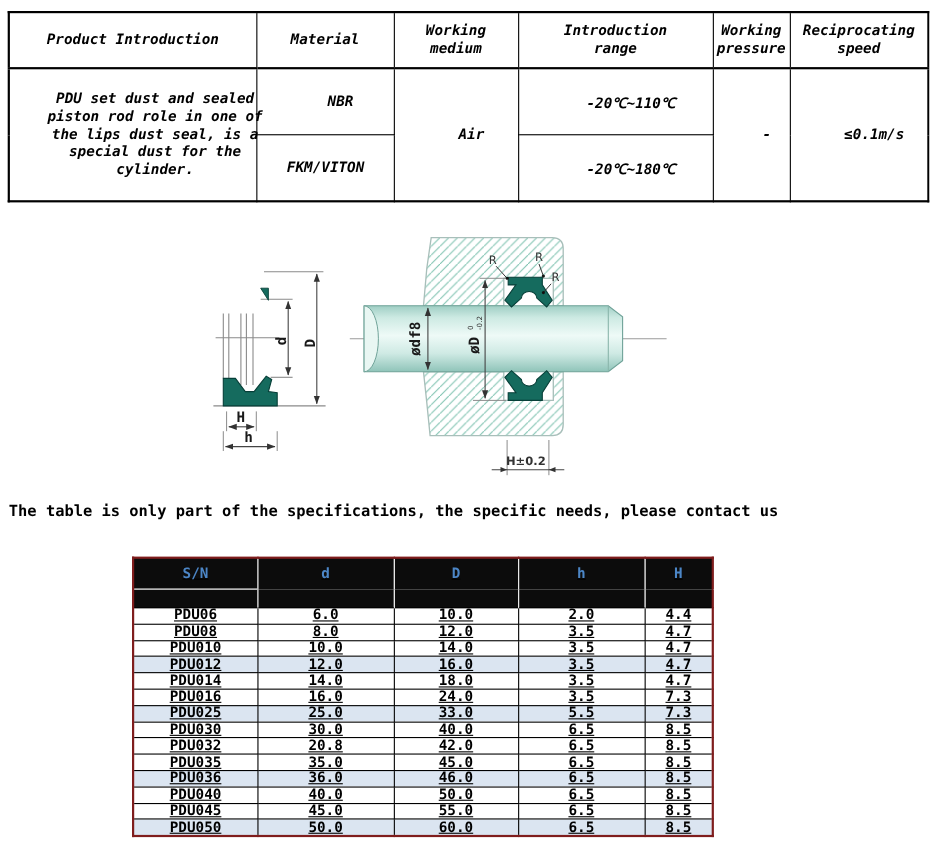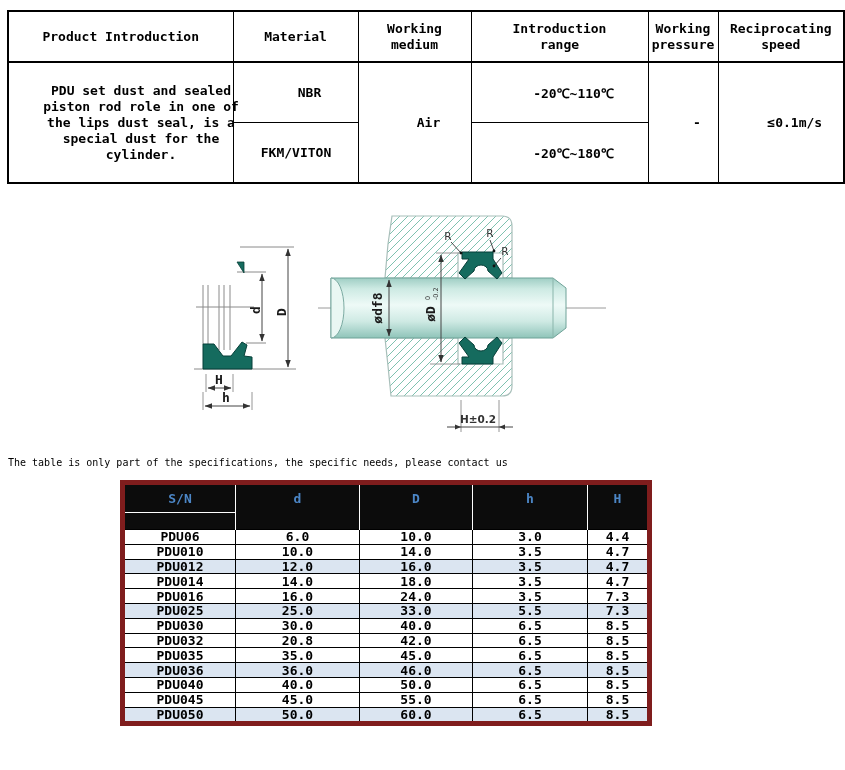--- a/index.html
+++ b/index.html
@@ -6,44 +6,46 @@
   body{
     width:845px;height:770px;position:relative;background:#ffffff;
     font-family:"DejaVu Sans Mono","Liberation Mono",monospace;color:#000;
     overflow:hidden;
   }
   
   .intro-table{
     position:absolute;left:7px;top:10px;width:836px;
     border-collapse:collapse;table-layout:fixed;
     border:2px solid #000;
+    font-style:italic;
   }
   .intro-table th,.intro-table td{
     border:1px solid #000;text-align:center;vertical-align:middle;
     font-weight:bold;font-size:13px;padding:0;
   }
   .intro-table thead th{height:49px;white-space:pre-line;line-height:16px;border-bottom:2px solid #000;}
   .intro-table tbody td{height:59px;padding-left:28px;}
   .intro-cell div{width:208px;margin:0 auto;line-height:16px;}
   .mat-fkm{text-align:right;padding-left:1px !important;}
   
   .note{
-    position:absolute;left:8px;top:457px;font-size:10px;font-weight:normal;
+    position:absolute;left:8px;top:457px;font-size:14px;font-weight:bold;
     letter-spacing:0px;white-space:nowrap;
   }
   
   .diagram-wrap{position:absolute;left:150px;top:200px;width:470px;height:250px;}
   .dimtext{font-family:"DejaVu Sans Mono",monospace;font-size:13px;fill:#1a1a1a;font-weight:bold;}
   .smalltext{font-family:"DejaVu Sans",sans-serif;font-size:10.5px;fill:#333;}
   .tinytext{font-family:"DejaVu Sans",sans-serif;font-size:6.5px;fill:#333;}
   
   .size-table{
-    position:absolute;left:120px;top:480px;width:527px;
+    position:absolute;left:120px;top:506px;width:527px;
     border-collapse:collapse;table-layout:fixed;
-    border:5px solid #7f1d1d;
+    border:2px solid #7f1d1d;
+    text-decoration:underline;
   }
   .size-table th{
     background:#0c0c0c;color:var(--accent-blue,#4c86c6);
     font-size:13px;font-weight:bold;text-align:center;padding:0;
     border:1px solid #ffffff;border-top:none;border-bottom:none;
   }
   .size-table thead tr.hrow1 th{height:27px;}
   .size-table thead tr.hrow2 th{height:16px;}
   .size-table thead tr.hrow2 th.sn-under{border-top:1px solid #ffffff;}
   .size-table tbody td{
@@ -230,22 +232,29 @@
       <th></th>
       <th></th>
       <th></th>
     </tr>
   </thead>
   <tbody>
       <tr>
         <td>PDU06</td>
         <td>6.0</td>
         <td>10.0</td>
-        <td>3.0</td>
+        <td>2.0</td>
         <td>4.4</td>
+      </tr>
+      <tr>
+        <td>PDU08</td>
+        <td>8.0</td>
+        <td>12.0</td>
+        <td>3.5</td>
+        <td>4.7</td>
       </tr>
       <tr>
         <td>PDU010</td>
         <td>10.0</td>
         <td>14.0</td>
         <td>3.5</td>
         <td>4.7</td>
       </tr>
       <tr class="hl">
         <td>PDU012</td>

